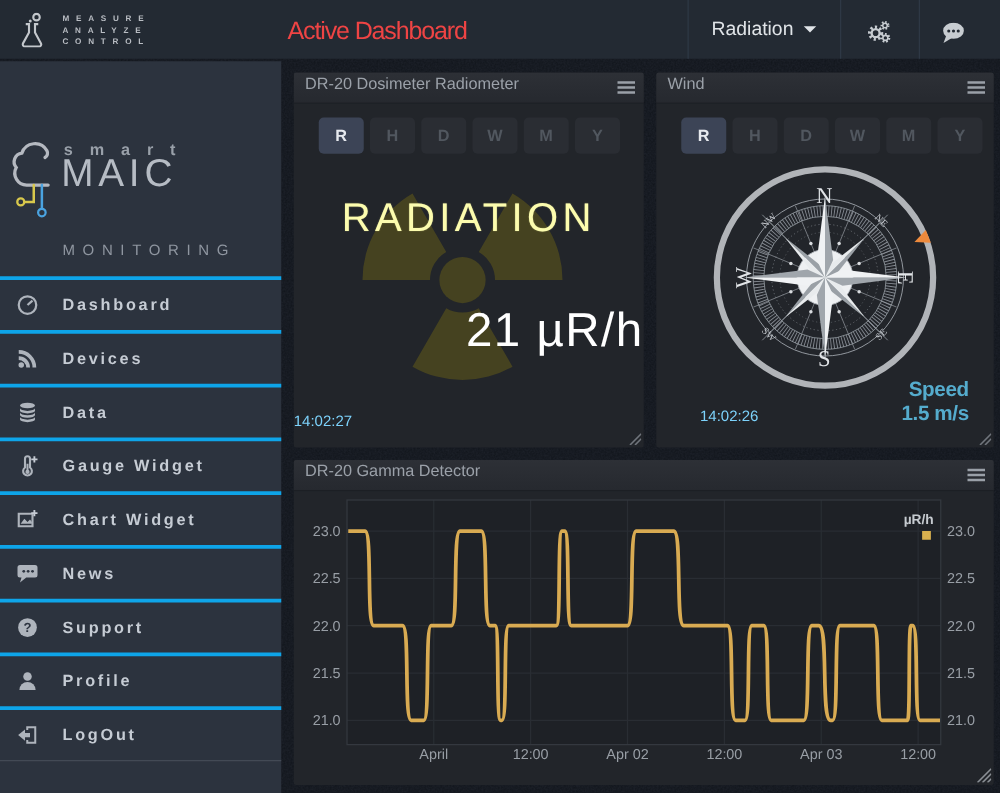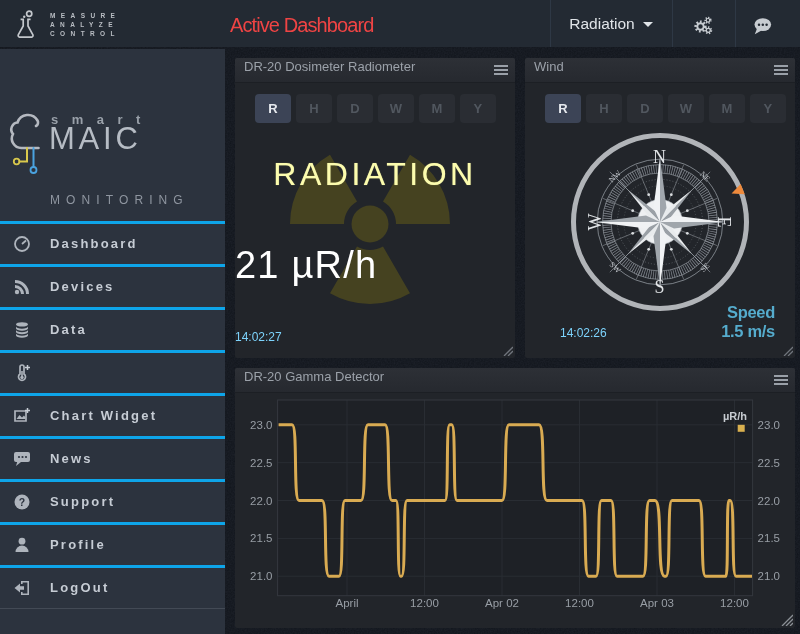--- a/index.html
+++ b/index.html
@@ -24,21 +24,21 @@
 .phead{position:absolute;left:0;top:0;right:0;height:24px;background:linear-gradient(#2d3036,#26292f);border-bottom:1px solid #1c1f24;border-radius:2px 2px 0 0;}
 .ptitle{position:absolute;left:9px;top:1px;font-size:13px;color:#9ba1a9;}
 .pburger{position:absolute;right:7px;top:7px;width:14px;}
 .pburger div{height:2px;background:#9aa0a8;margin-bottom:2px;}
 .btnrow{position:absolute;left:20px;top:36px;}
 .tb{position:absolute;top:0;width:35.7px;height:29px;border-radius:4px;background:#2a2d33;color:#51575f;font-size:13px;font-weight:bold;text-align:center;line-height:29px;}
 .tb.on{background:#3c4456;color:#e6e9ee;}
 .ts{position:absolute;width:100%;text-align:left;font-size:12px;color:#7dd3fc;}
 .rsz{position:absolute;right:2px;bottom:2px;}
 .radtxt{position:absolute;left:0;top:98px;width:100%;text-align:center;font-size:32px;letter-spacing:3.5px;color:#fcfcae;text-shadow:0 0 1px rgba(255,255,160,.5);}
-.radval{position:absolute;left:0;top:186px;width:100%;text-align:left;font-size:38px;letter-spacing:1.2px;color:#ffffff;}
+.radval{position:absolute;left:0;top:186px;width:100%;text-align:right;font-size:38px;letter-spacing:1.2px;color:#ffffff;}
 .speed{position:absolute;right:20px;top:245px;text-align:right;font-size:16.5px;font-weight:bold;letter-spacing:-0.3px;color:#55accd;line-height:19px;}
 </style>
 </head>
 <body>
 <svg id="noise">
     <filter id="n" color-interpolation-filters="sRGB">
       <feTurbulence type="fractalNoise" baseFrequency="0.7" numOctaves="2"></feTurbulence>
       <feColorMatrix type="matrix" values="0 0 0 0.055 0.062 0 0 0 0.055 0.078 0 0 0 0.065 0.102 0 0 0 0 1"></feColorMatrix>
     </filter>
     <rect width="800" height="634" fill="#161a21"></rect>
@@ -122,20 +122,21 @@
       </div>
 <div class="mi">
         <svg width="18" height="18" viewBox="0 0 18 18">
           <g fill="none" stroke="#aeb4bc">
             <path d="M7 3 a2 2 0 0 1 4 0 v7 a3.5 3.5 0 1 1 -4 0 z" stroke-width="1.7"></path>
             <line x1="9" y1="7" x2="9" y2="13.5" stroke-width="1.6"></line>
           </g>
           <circle cx="9" cy="13.5" r="1.7" fill="#aeb4bc"></circle>
           <path d="M14.5 1 v5 M12 3.5 h5" stroke="#c6ccd4" stroke-width="1.5"></path>
         </svg>
+        <span>Gauge Widget</span>
       </div>
 <div class="mi">
         <svg width="18" height="18" viewBox="0 0 18 18">
           <path d="M2 4 h11 v10 h-11 z" fill="none" stroke="#aeb4bc" stroke-width="1.7"></path>
           <path d="M3.5 12 l3 -4 l2.5 2.5 l2 -2 l1.5 2 v1.5 z" fill="#aeb4bc"></path>
           <path d="M14.5 1 v5 M12 3.5 h5" stroke="#c6ccd4" stroke-width="1.5"></path>
         </svg>
         <span>Chart Widget</span>
       </div>
 <div class="mi">

